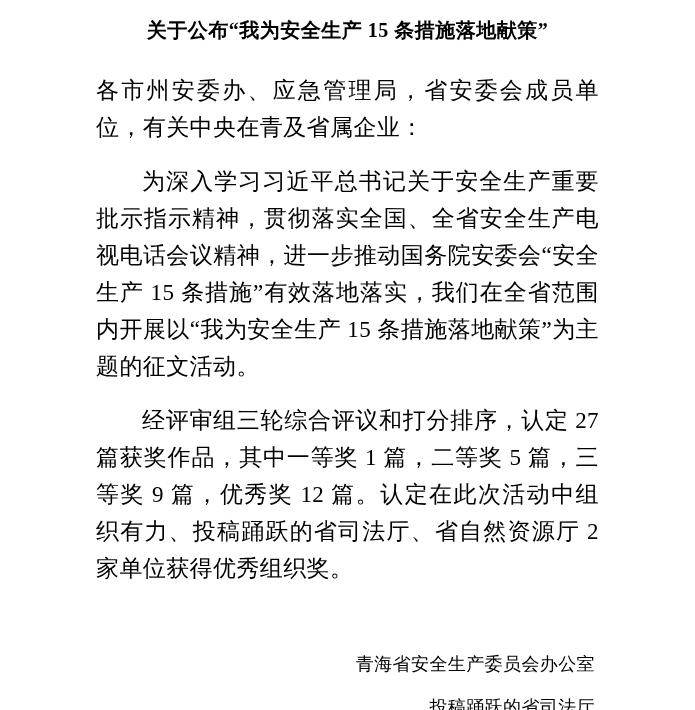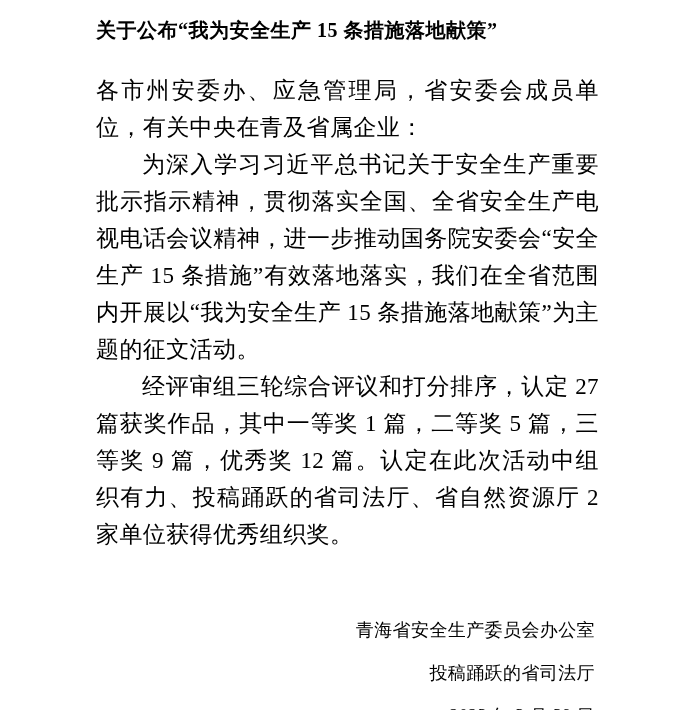--- a/index.html
+++ b/index.html
@@ -17,21 +17,21 @@
   .page {
     position: relative;
     width: 695px;
     height: 710px;
     box-sizing: border-box;
     padding: 0 96px;
   }
   .doc-title {
     margin: 0;
     padding-top: 10px;
-    text-align: left;
+    text-align: center;
     font-size: 20px;
     font-weight: bold;
     line-height: 40px;
     letter-spacing: 0.5px;
   }
   .title-line {
     display: block;
     white-space: nowrap;
   }
   .body-block {
@@ -39,21 +39,21 @@
   }
   p.para {
     margin: 0;
     font-size: 23px;
     line-height: 37px;
     text-align: justify;
     text-justify: inter-character;
     letter-spacing: 0.4px;
   }
   p.para + p.para {
-    margin-top: 0;
+    margin-top: 17px;
   }
   p.indent {
     text-indent: 2em;
   }
   .signature {
     margin-top: 56px;
     font-size: 18px;
     line-height: 43px;
     text-align: right;
     letter-spacing: 0.4px;

